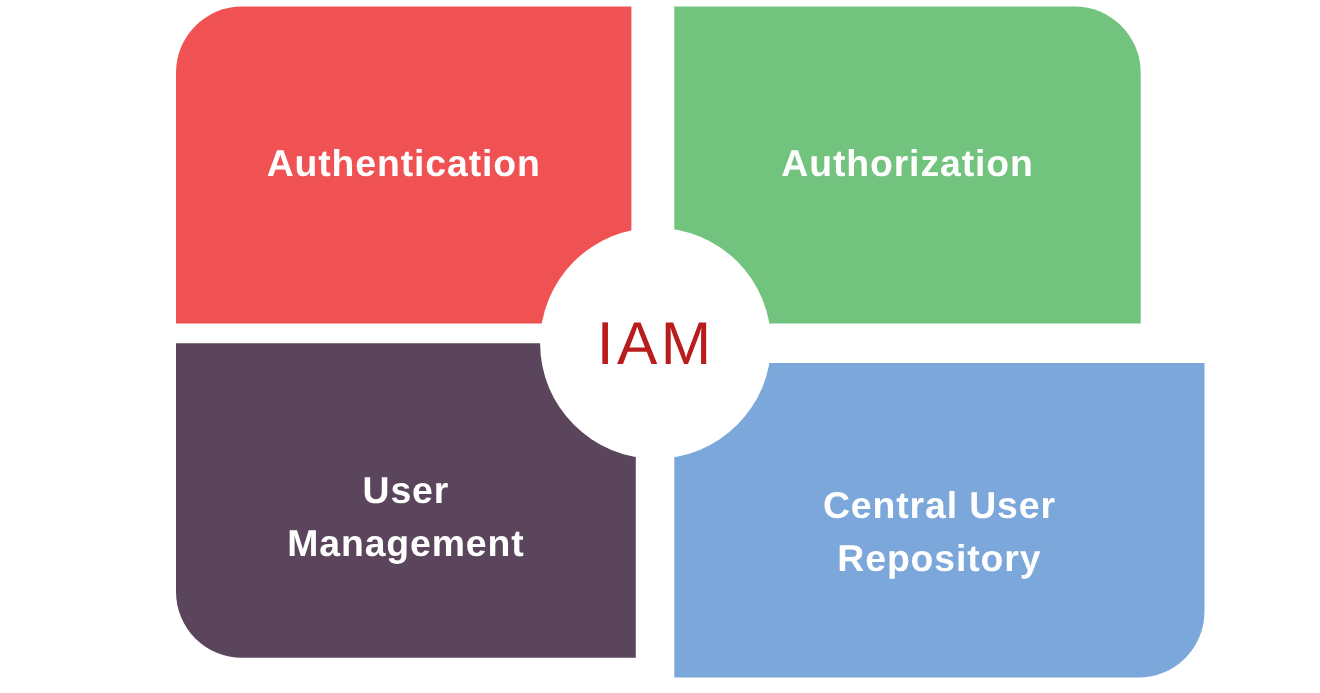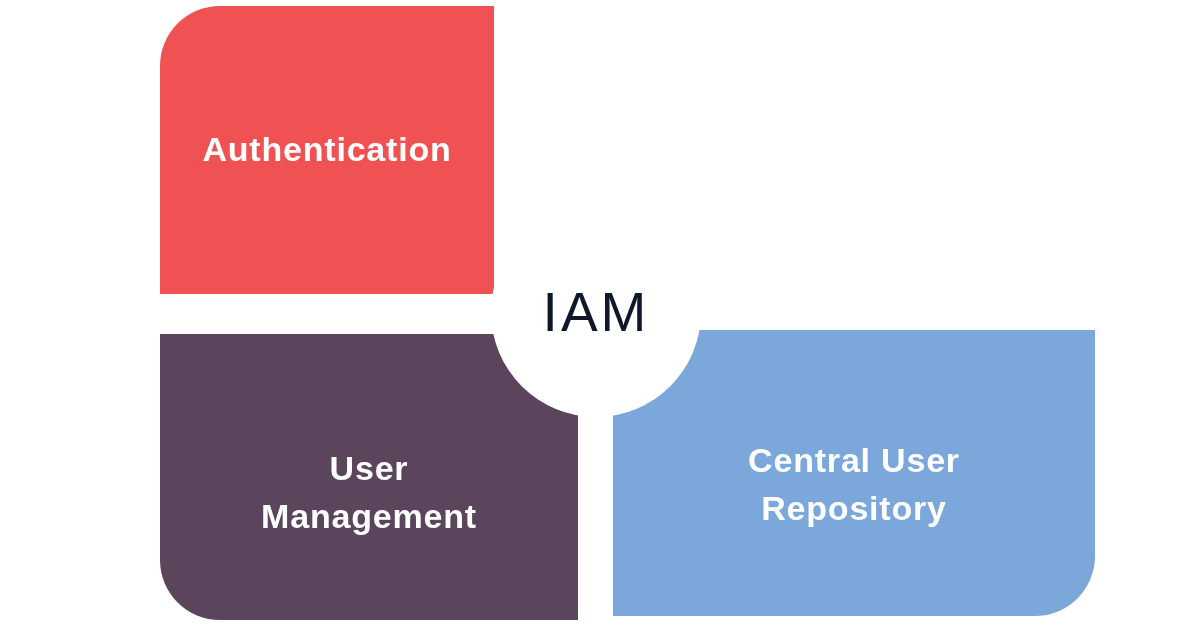--- a/index.html
+++ b/index.html
@@ -28,30 +28,30 @@
   .q-label {
     color: #ffffff;
     font-weight: bold;
     font-size: 34px;
     line-height: 1.4;
     letter-spacing: 0.8px;
     white-space: pre-line;
   }
   .q-tl {
     left: 160px; top: 6px;
-    width: 334px; height: 288px;
+    width: 414px; height: 288px;
     border-radius: 60px 0 0 0;
   }
   .q-tr {
     left: 613px; top: 6px;
     width: 424px; height: 288px;
     border-radius: 0 60px 0 0;
   }
   .q-bl {
-    left: 160px; top: 334px;
+    left: 160px; top: 312px;
     width: 418px; height: 286px;
     border-radius: 0 0 0 60px;
     padding-top: 31px;
     text-align: center;
   }
   .q-br {
     left: 613px; top: 330px;
     width: 482px; height: 286px;
     border-radius: 0 0 60px 0;
     padding-top: 24px;
@@ -63,32 +63,35 @@
     border-radius: 50%;
     background: #ffffff;
     display: flex;
     align-items: center;
     justify-content: center;
   }
   .center-label {
     font-size: 55px;
     font-weight: 400;
     letter-spacing: 3px;
-    color: #0f172a;
+    color: #b91c1c;
   }
 </style>
 </head>
 <body>
 
 <div class="canvas">
 
   <div class="quadrant q-tl" style="background: rgb(240, 82, 83);">
     <span class="q-label">Authentication</span>
   </div>
 
+  <div class="quadrant q-tr" style="background: rgb(114, 195, 126);">
+    <span class="q-label">Authorization</span>
+  </div>
 
   <div class="quadrant q-bl" style="background: rgb(91, 69, 92);">
     <span class="q-label">User
 Management</span>
   </div>
 
   <div class="quadrant q-br" style="background: rgb(124, 167, 219);">
     <span class="q-label">Central User
 Repository</span>
   </div>

